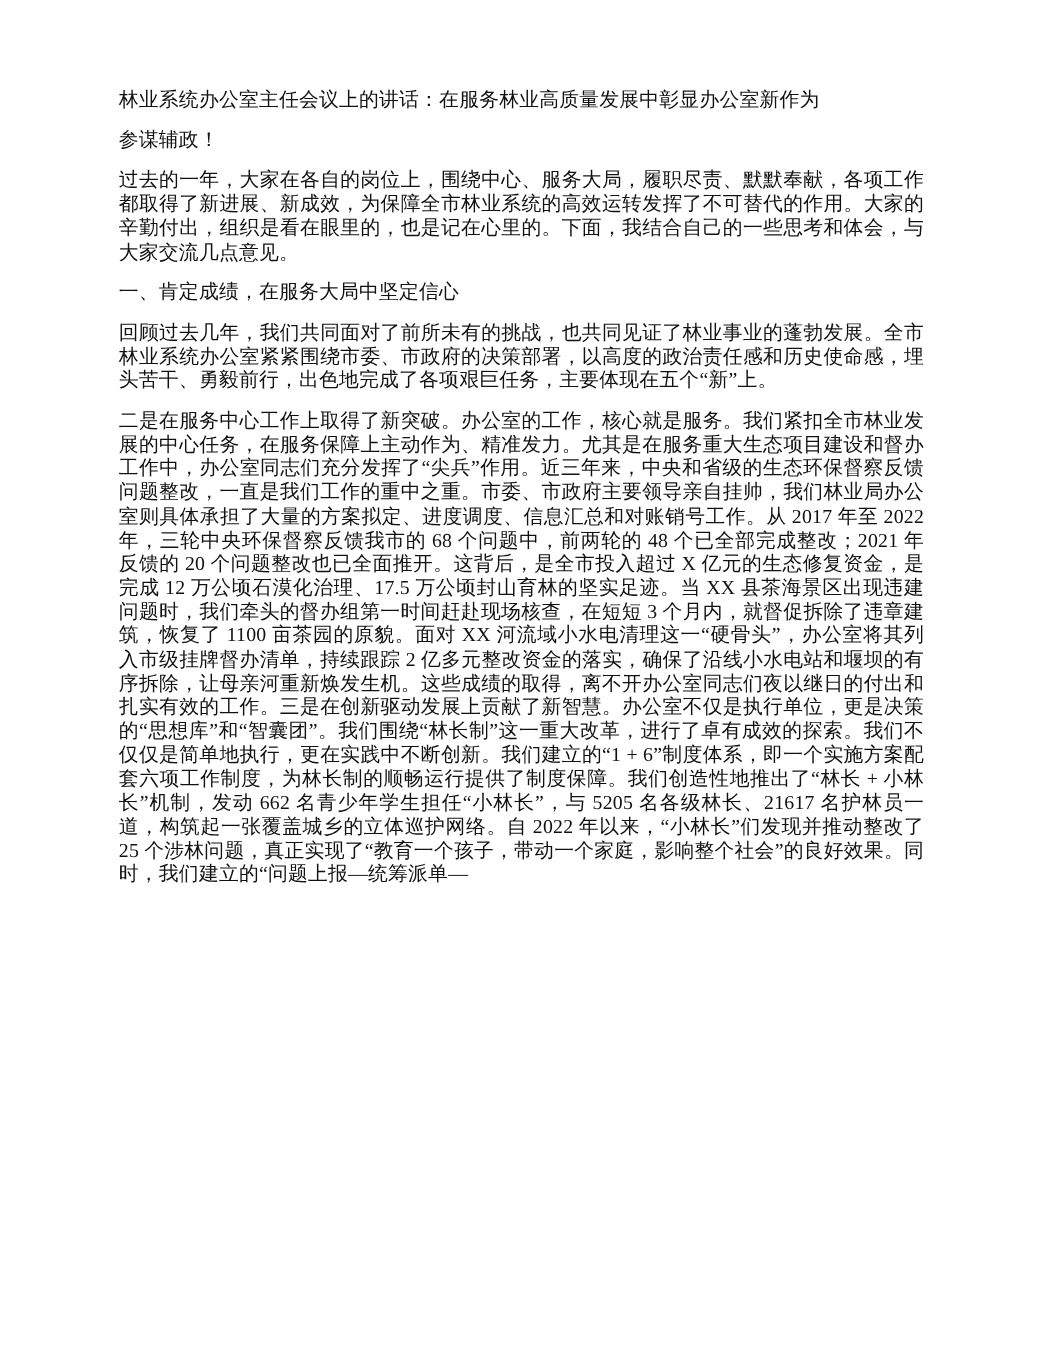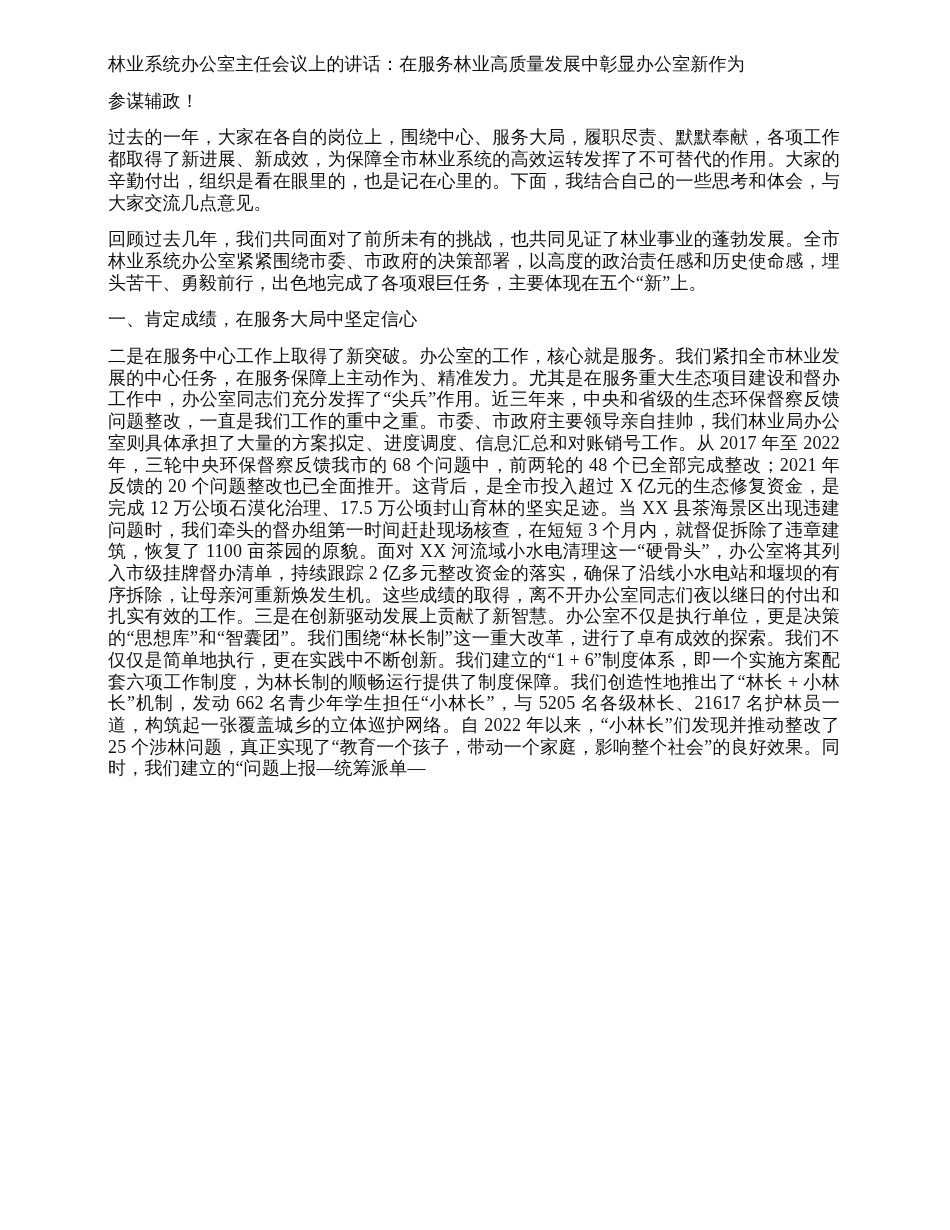--- a/index.html
+++ b/index.html
@@ -9,21 +9,21 @@
   body {
     width: 950px;
     height: 1230px;
     background: #ffffff;
     overflow: hidden;
   }
   .doc-page {
     box-sizing: border-box;
     width: 950px;
     height: 1230px;
-    padding: 54px 110px 0 108px;
+    padding: 80px 110px 0 108px;
     background: #ffffff;
     color: #111111;
     
     font-family: "Liberation Serif", "DejaVu Sans", sans-serif;
     font-size: 18px;
     line-height: 21.7px;
   }
   .doc-page p {
     margin: 0 0 15px 0;
     text-align: justify;
@@ -31,16 +31,16 @@
     word-break: break-word;
   }
 </style>
 </head>
 <body>
 
 <div class="doc-page" style="background: rgb(255, 255, 255); color: rgb(17, 17, 17);">
   <p>林业系统办公室主任会议上的讲话：在服务林业高质量发展中彰显办公室新作为</p>
   <p>参谋辅政！</p>
   <p>过去的一年，大家在各自的岗位上，围绕中心、服务大局，履职尽责、默默奉献，各项工作都取得了新进展、新成效，为保障全市林业系统的高效运转发挥了不可替代的作用。大家的辛勤付出，组织是看在眼里的，也是记在心里的。下面，我结合自己的一些思考和体会，与大家交流几点意见。</p>
+  <p>一、肯定成绩，在服务大局中坚定信心</p>
   <p>回顾过去几年，我们共同面对了前所未有的挑战，也共同见证了林业事业的蓬勃发展。全市林业系统办公室紧紧围绕市委、市政府的决策部署，以高度的政治责任感和历史使命感，埋头苦干、勇毅前行，出色地完成了各项艰巨任务，主要体现在五个“新”上。</p>
-  <p>一、肯定成绩，在服务大局中坚定信心</p>
   <p>二是在服务中心工作上取得了新突破。办公室的工作，核心就是服务。我们紧扣全市林业发展的中心任务，在服务保障上主动作为、精准发力。尤其是在服务重大生态项目建设和督办工作中，办公室同志们充分发挥了“尖兵”作用。近三年来，中央和省级的生态环保督察反馈问题整改，一直是我们工作的重中之重。市委、市政府主要领导亲自挂帅，我们林业局办公室则具体承担了大量的方案拟定、进度调度、信息汇总和对账销号工作。从 2017 年至 2022 年，三轮中央环保督察反馈我市的 68 个问题中，前两轮的 48 个已全部完成整改；2021 年反馈的 20 个问题整改也已全面推开。这背后，是全市投入超过 X 亿元的生态修复资金，是完成 12 万公顷石漠化治理、17.5 万公顷封山育林的坚实足迹。当 XX 县茶海景区出现违建问题时，我们牵头的督办组第一时间赶赴现场核查，在短短 3 个月内，就督促拆除了违章建筑，恢复了 1100 亩茶园的原貌。面对 XX 河流域小水电清理这一“硬骨头”，办公室将其列入市级挂牌督办清单，持续跟踪 2 亿多元整改资金的落实，确保了沿线小水电站和堰坝的有序拆除，让母亲河重新焕发生机。这些成绩的取得，离不开办公室同志们夜以继日的付出和扎实有效的工作。三是在创新驱动发展上贡献了新智慧。办公室不仅是执行单位，更是决策的“思想库”和“智囊团”。我们围绕“林长制”这一重大改革，进行了卓有成效的探索。我们不仅仅是简单地执行，更在实践中不断创新。我们建立的“1 + 6”制度体系，即一个实施方案配套六项工作制度，为林长制的顺畅运行提供了制度保障。我们创造性地推出了“林长 + 小林长”机制，发动 662 名青少年学生担任“小林长”，与 5205 名各级林长、21617 名护林员一道，构筑起一张覆盖城乡的立体巡护网络。自 2022 年以来，“小林长”们发现并推动整改了 25 个涉林问题，真正实现了“教育一个孩子，带动一个家庭，影响整个社会”的良好效果。同时，我们建立的“问题上报—统筹派单—</p>
 </div>
 
 </body></html>

